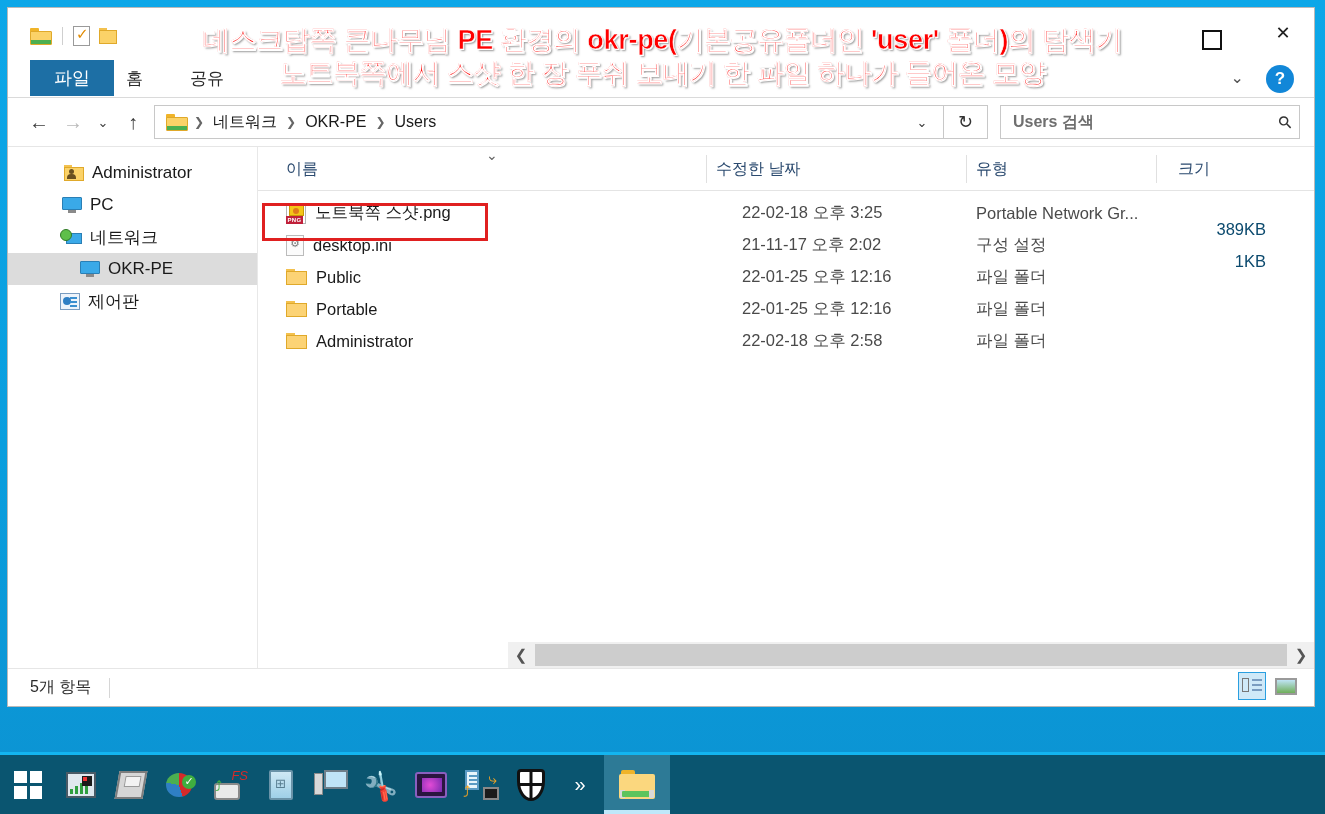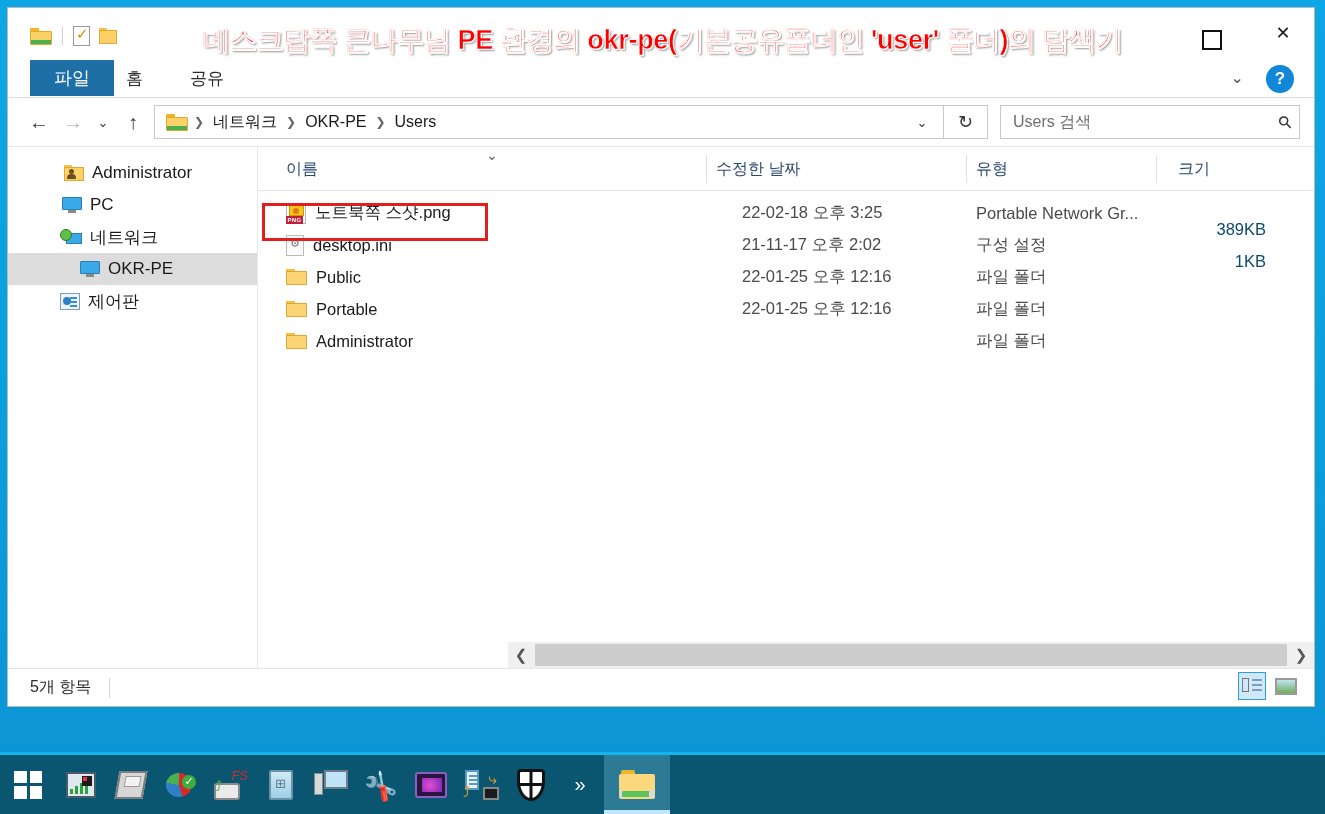--- a/index.html
+++ b/index.html
@@ -77,21 +77,21 @@
     border: 1px solid #c8c8c8; background:#fff; display:flex; align-items:center;
     padding-left: 9px; gap: 4px; position:relative;
   }
   .crumb { font-size:16px; color:#1a1a1a; padding: 0 3px; }
   .crumb-sep { color:#666; font-size:12px; padding:0 2px; }
   .addr-dd { position:absolute; right:0; top:0; width:42px; height:32px; display:flex; align-items:center; justify-content:center; font-size:13px; color:#333; }
 
   .refresh-btn { width:44px; height:34px; border:1px solid #c8c8c8; border-left:none; display:flex; align-items:center; justify-content:center; font-size:18px; color:#333; }
   .searchbox {
     width: 300px; height:34px; margin-left: 12px; border:1px solid #c8c8c8; background:#fff;
-    display:flex; align-items:center; padding: 0 8px 0 12px; position:relative;
+    display:flex; align-items:center; padding: 0 8px 0 12px; position:relative;font-weight:bold;
   }
   .searchbox .ph { font-size:16px; color:#6f6f6f; flex:1; }
   .search-ico { font-size:17px; color:#333; transform: rotate(-45deg); }
 
   
   .mainbody { position:relative; height: 522px; display:flex; background:#fff; border-top:1px solid #e6e6e6; }
 
   
   .sidebar { width: 250px; background:#fff; padding-top: 10px; position:relative; }
   .tree-item { height:32px; display:flex; align-items:center; font-size:17px; color:#1a1a1a; padding-left: 14px; }
@@ -427,20 +427,21 @@
         </div>
 
         <div class="frow">
           <div class="fname">
             <span class="fld-ico">
                 <span class="tab"></span>
                 <span class="bodyf"></span>
               </span>
             <span>Administrator</span>
           </div>
+          <div class="fdate">22-02-18 오후 2:58</div>
           <div class="ftype">파일 폴더</div>
           <div class="fsize"></div>
         </div>
       </div>
 
       <div class="hscroll">
         <div class="hs-btn">❮</div>
         <div class="hs-thumb"></div>
         <div class="hs-btn">❯</div>
       </div>
@@ -462,20 +463,21 @@
       <div class="vb">
         <span class="vb-thumb"></span>
       </div>
     </div>
   </div>
 
 </div>
 
 <div class="overlay">
   <div class="l1">데스크탑쪽 큰나무님 PE 환경의 okr-pe(기본공유폴더인 'user' 폴더)의 탐색기</div>
+  <div class="l2">노트북쪽에서 스샷 한 장 푸쉬 보내기 한 파일 하나가 들어온 모양</div>
 </div>
 
 <div class="redbox"></div>
 
 <div id="taskbar">
   <div class="tb-items">
     <div class="tb-start">
       <span class="win-logo">
           <div></div>
           <div></div>

